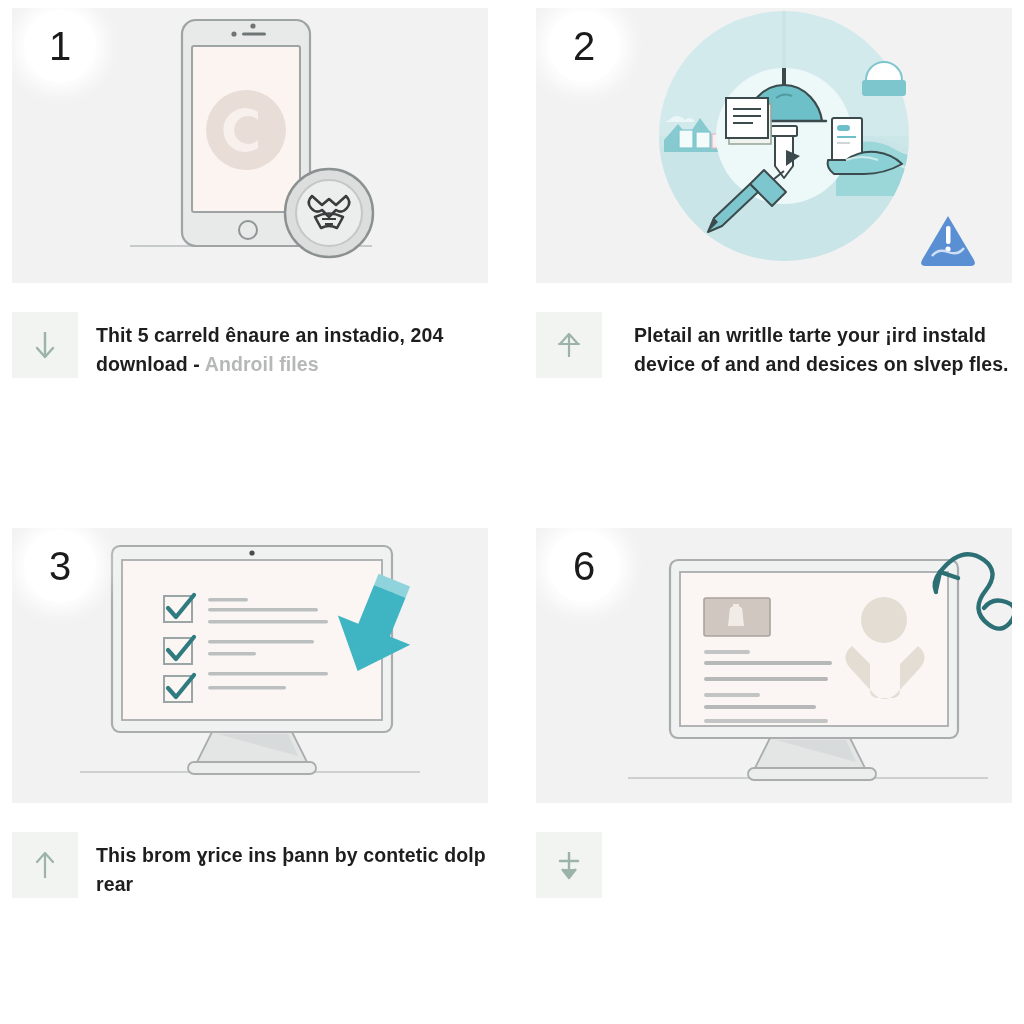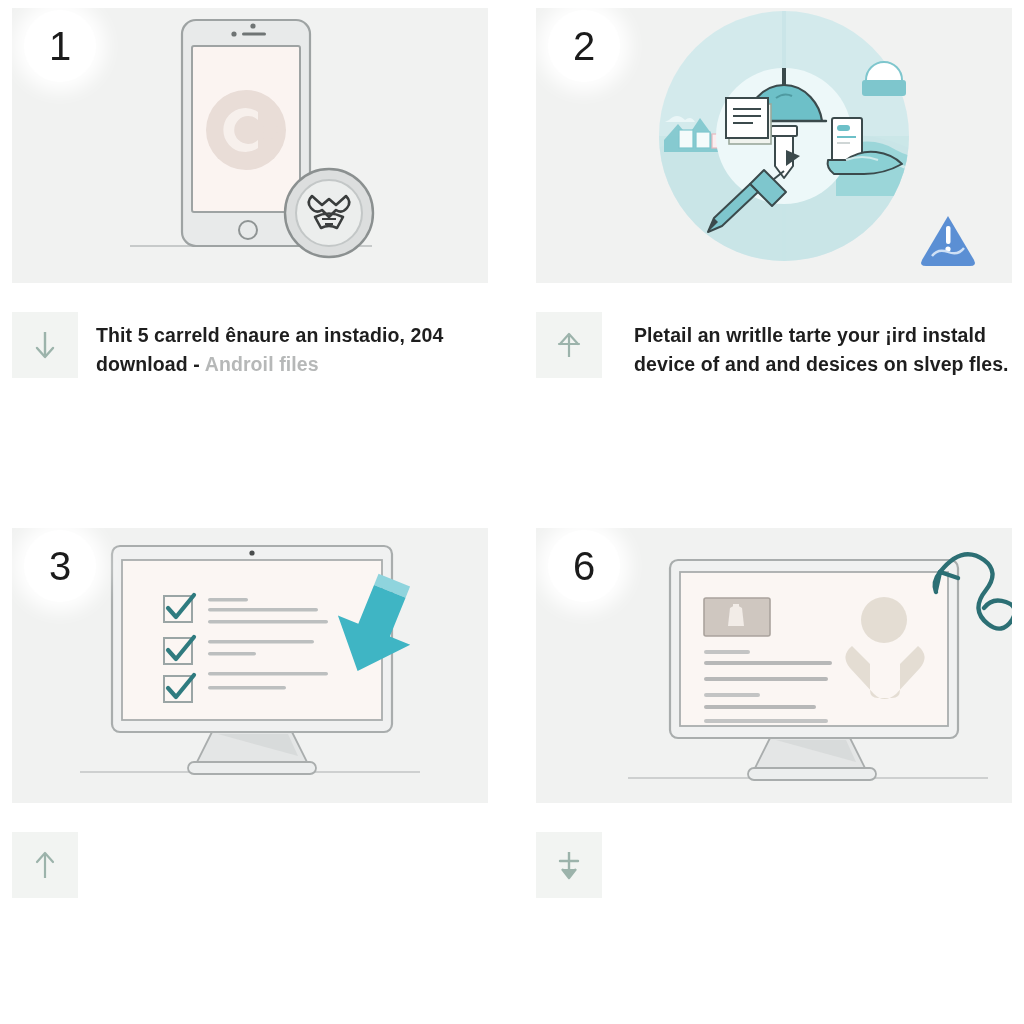--- a/index.html
+++ b/index.html
@@ -267,20 +267,23 @@
           <span>3</span>
         </div>
 
         <div class="caption">
           <div class="cap-icon">
             <svg width="30" height="34" viewBox="0 0 30 34">
               <line x1="15" y1="30" x2="15" y2="6" stroke="#9cb3ab" stroke-width="2.2"></line>
               <path d="M7 14 L15 5 L23 14" fill="none" stroke="#9cb3ab" stroke-width="2.2" stroke-linecap="round" stroke-linejoin="round"></path>
             </svg>
           </div>
+          <div class="cap-text">
+            <span>This brom ɣrice ins þann by contetic dolp rear</span>
+          </div>
         </div>
       </div>
     </div>
 
     <div class="panel p4">
       <div class="panel-inner">
         <div class="stage">
           <svg viewBox="0 0 476 275" width="476" height="275">
             <line x1="92" y1="250" x2="452" y2="250" stroke="#c2c5c5" stroke-width="1.6"></line>
             <rect x="134" y="32" width="288" height="178" rx="8" fill="#f0f1f1" stroke="#a9adad" stroke-width="2.2"></rect>

